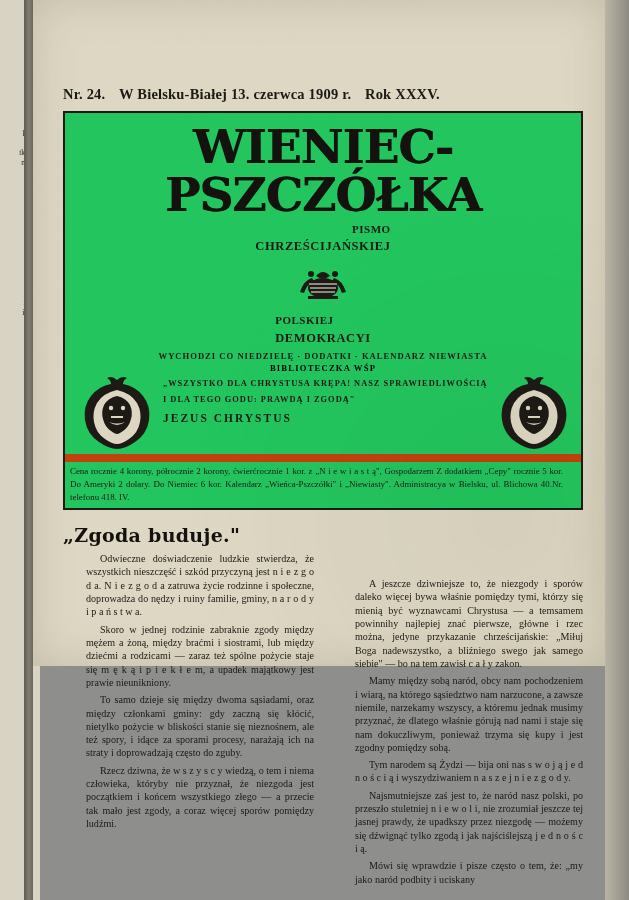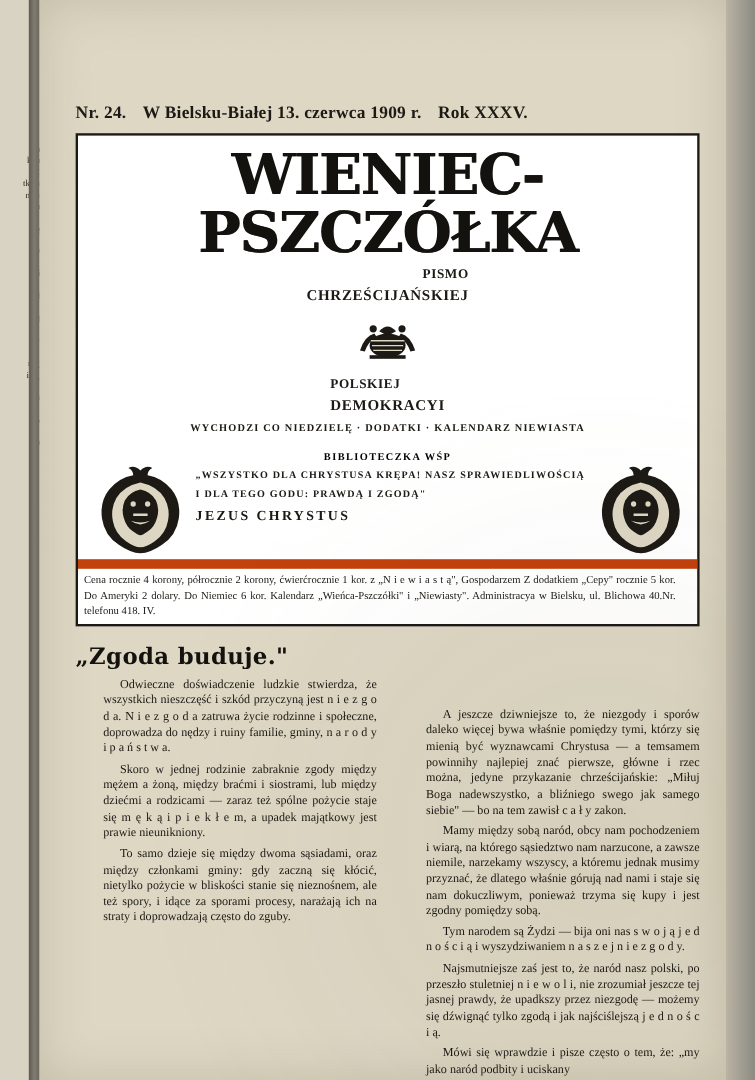--- a/index.html
+++ b/index.html
@@ -39,21 +39,21 @@
     position: absolute;
     left: 24px; top: 0; bottom: 0;
     width: 9px;
     background: linear-gradient(to right,#5d5a52,#807c71,#6b675e);
   }
   .page {
     position: absolute;
     left: 33px;
     top: 0;
     width: 572px;
-    height: 900px;
+    height: 666px;
     background: #ddd7c4;
     box-shadow: inset 0 0 40px rgba(120,110,85,0.25);
   }
   .right-edge {
     position: absolute;
     left: 605px; top: 0; bottom: 0; right: 0;
     background: linear-gradient(to right,#b9b4a4,#8d8a82);
   }
   .page-inner {
     position: absolute;
@@ -71,21 +71,21 @@
     letter-spacing: 0.2px;
     white-space: nowrap;
   }
   .issue-line span { display: inline-block; }
   .issue-line .sep { width: 6px; }
   .masthead {
     margin-top: 8px;
     border: 2px solid #1d1a15;
     padding: 0;
     position: relative;
-    background: #ffffff;
+    background: #22c55e;
   }
   .masthead-inner {
     border: 0;
     padding: 6px 8px 2px 8px;
     text-align: center;
   }
   .title {
     font-family: "DejaVu Serif", serif;
     font-size: 47px;
     font-weight: bold;
@@ -124,21 +124,21 @@
     font-size: 8.6px;
     letter-spacing: 1px;
     color: #1d1a15;
     margin-top: 4px;
     font-weight: bold;
   }
   .biblio {
     font-size: 8.6px;
     letter-spacing: 1.2px;
     font-weight: bold;
-    margin-top: 14px;
+    margin-top: 2px;
   }
   .motto-row {
     display: flex;
     align-items: flex-start;
     justify-content: space-between;
     margin-top: 1px;
   }
   .motto-mid {
     flex: 1 1 auto;
     text-align: left;
@@ -349,20 +349,21 @@
         </div>
       </div>
 
       <div class="headline">„Zgoda buduje."</div>
 
       <div class="cols">
         <div class="col lcol">
           <p class="first">Odwieczne doświadczenie ludzkie stwierdza, że wszystkich nieszczęść i szkód przyczyną jest n i e z g o d a. N i e z g o d a zatruwa życie rodzinne i społeczne, doprowadza do nędzy i ruiny familie, gminy, n a r o d y i p a ń s t w a.</p>
           <p>Skoro w jednej rodzinie zabraknie zgody między mężem a żoną, między braćmi i siostrami, lub między dziećmi a rodzicami — zaraz też spólne pożycie staje się m ę k ą i p i e k ł e m, a upadek majątkowy jest prawie nieunikniony.</p>
           <p>To samo dzieje się między dwoma sąsiadami, oraz między członkami gminy: gdy zaczną się kłócić, nietylko pożycie w bliskości stanie się nieznośnem, ale też spory, i idące za sporami procesy, narażają ich na straty i doprowadzają często do zguby.</p>
+          <p>Rzecz dziwna, że w s z y s c y wiedzą, o tem i niema człowieka, któryby nie przyznał, że niezgoda jest początkiem i końcem wszystkiego złego — a przecie tak mało jest zgody, a coraz więcej sporów pomiędzy ludźmi.</p>
         </div>
         <div class="col rcol">
           <div class="headspace"></div>
           <p>A jeszcze dziwniejsze to, że niezgody i sporów daleko więcej bywa właśnie pomiędzy tymi, którzy się mienią być wyznawcami Chrystusa — a temsamem powinnihy najlepiej znać pierwsze, główne i rzec można, jedyne przykazanie chrześcijańskie: „Miłuj Boga nadewszystko, a bliźniego swego jak samego siebie" — bo na tem zawisł c a ł y zakon.</p>
           <p>Mamy między sobą naród, obcy nam pochodzeniem i wiarą, na którego sąsiedztwo nam narzucone, a zawsze niemile, narzekamy wszyscy, a któremu jednak musimy przyznać, że dlatego właśnie górują nad nami i staje się nam dokuczliwym, ponieważ trzyma się kupy i jest zgodny pomiędzy sobą.</p>
           <p>Tym narodem są Żydzi — bija oni nas s w o j ą j e d n o ś c i ą i wyszydziwaniem n a s z e j n i e z g o d y.</p>
           <p>Najsmutniejsze zaś jest to, że naród nasz polski, po przeszło stuletniej n i e w o l i, nie zrozumiał jeszcze tej jasnej prawdy, że upadkszy przez niezgodę — możemy się dźwignąć tylko zgodą i jak najściślejszą j e d n o ś c i ą.</p>
           <p>Mówi się wprawdzie i pisze często o tem, że: „my jako naród podbity i uciskany</p>
         </div>
       </div>

